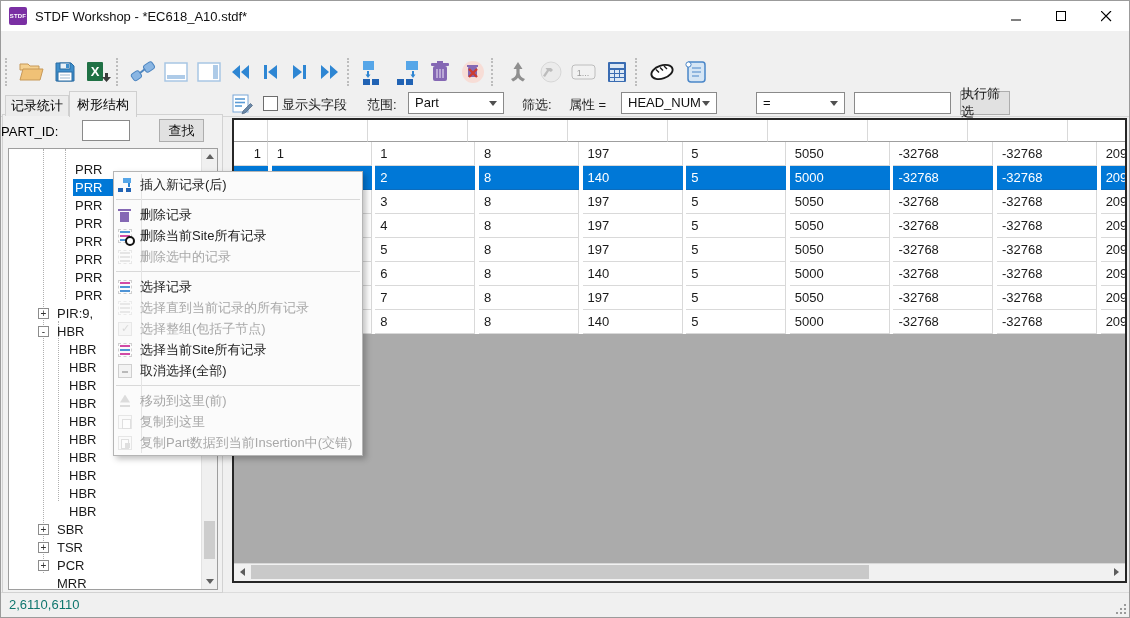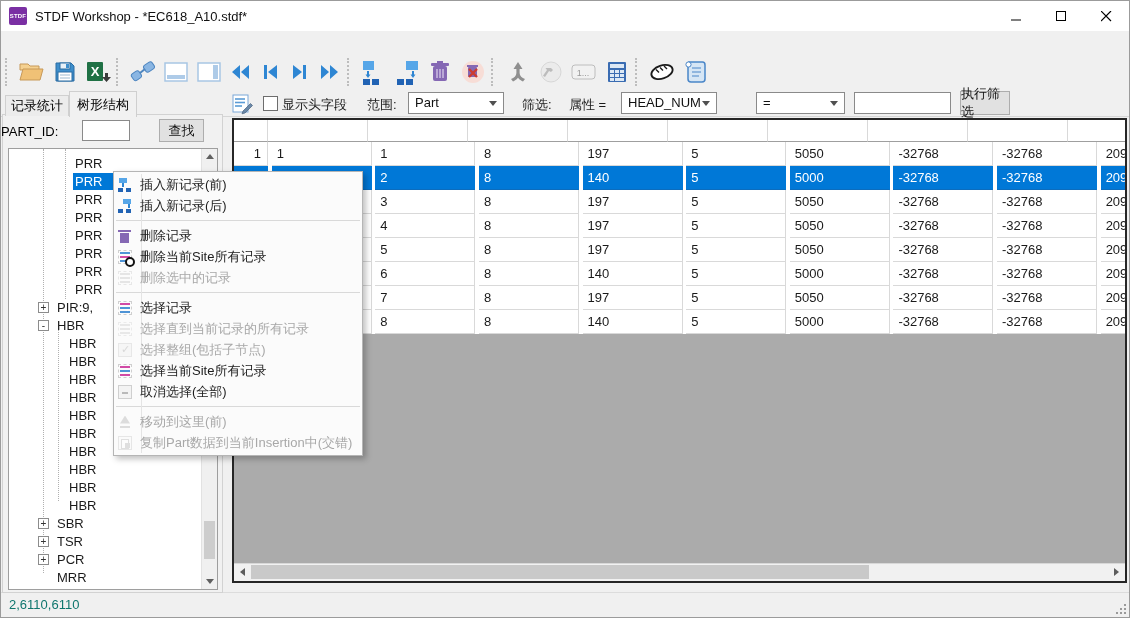--- a/index.html
+++ b/index.html
@@ -37,21 +37,21 @@
   
   .tab{position:absolute;font-size:13px;display:flex;align-items:center;justify-content:center;box-sizing:border-box}
   .tab.inactive{left:5px;top:95px;width:64px;height:21px;background:#ececec;border:1px solid #d0d0d0;border-bottom:none;z-index:4}
   .tab.active{left:69px;top:91px;width:68px;height:26px;background:#f1f1f1;border:1px solid #cfcfcf;border-bottom:none;z-index:6}
   .tabpage{position:absolute;left:2px;top:114px;width:221px;height:479px;background:#f1f1f1;border:1px solid #d2d2d2;box-sizing:border-box;z-index:2}
   .partid-label{position:absolute;left:1px;top:124px;font-size:13px;z-index:3}
   .partid-input{position:absolute;left:82px;top:120px;width:48px;height:21px;z-index:3}
   .find-btn{left:159px;top:119px;width:45px;height:23px;z-index:3}
   
   .tree{position:absolute;left:8px;top:148px;width:210px;height:442px;background:#fff;border:1px solid #9e9e9e;box-sizing:border-box;overflow:hidden;z-index:3}
-  .tree-items{position:absolute;left:0;top:0;right:15px;padding-top:6px}
+  .tree-items{position:absolute;left:0;top:0;right:15px;padding-top:12px}
   .tree-item{position:relative;height:18px;line-height:18px;font-size:13px;white-space:nowrap;color:#1a1a1a}
   .lv-prr{padding-left:64px}.lv-root{padding-left:46px}.lv-child{padding-left:58px}
   .tree-label{padding:1px 2px}
   .tree-item.selected .tree-label{background:#0078d7;color:#fff;padding-right:18px}
   .tree-box{position:absolute;left:29px;top:3px;width:11px;height:11px;border:1px solid #8c8c8c;background:#fff;
     font-size:10px;line-height:9px;text-align:center;color:#333;box-sizing:border-box}
   .tree-box:empty{display:none}
   .guide{position:absolute;border-left:1px dotted #b0b0b0}
   .guide.g-root{left:34px;top:0;height:424px}
   .guide.g-prr{left:56px;top:0;height:150px}
@@ -584,24 +584,20 @@
   </div>
 </div>
 
 <div class="statusbar">
   <span class="status-text">2,6110,6110</span>
   <span class="grip"></span>
 </div>
 
 <div class="cmenu">
     <div class="mi">
-    <span class="mi-icon g-insert-record-before-icon"></span>
-    <span class="mi-label">插入新记录(前)</span>
-  </div>
-    <div class="mi">
     <span class="mi-icon g-insert-record-after-icon"></span>
     <span class="mi-label">插入新记录(后)</span>
   </div>
     <div class="msep"></div>
     <div class="mi">
     <span class="mi-icon g-delete-record-icon"></span>
     <span class="mi-label">删除记录</span>
   </div>
     <div class="mi">
     <span class="mi-icon g-delete-site-records-icon"></span>
@@ -631,16 +627,20 @@
     <div class="mi">
     <span class="mi-icon g-deselect-all-icon"></span>
     <span class="mi-label">取消选择(全部)</span>
   </div>
     <div class="msep"></div>
     <div class="mi disabled">
     <span class="mi-icon g-move-here-icon"></span>
     <span class="mi-label">移动到这里(前)</span>
   </div>
     <div class="mi disabled">
+    <span class="mi-icon g-copy-here-icon"></span>
+    <span class="mi-label">复制到这里</span>
+  </div>
+    <div class="mi disabled">
     <span class="mi-icon g-copy-part-data-icon"></span>
     <span class="mi-label">复制Part数据到当前Insertion中(交错)</span>
   </div>
   </div>
 
 </body></html>

